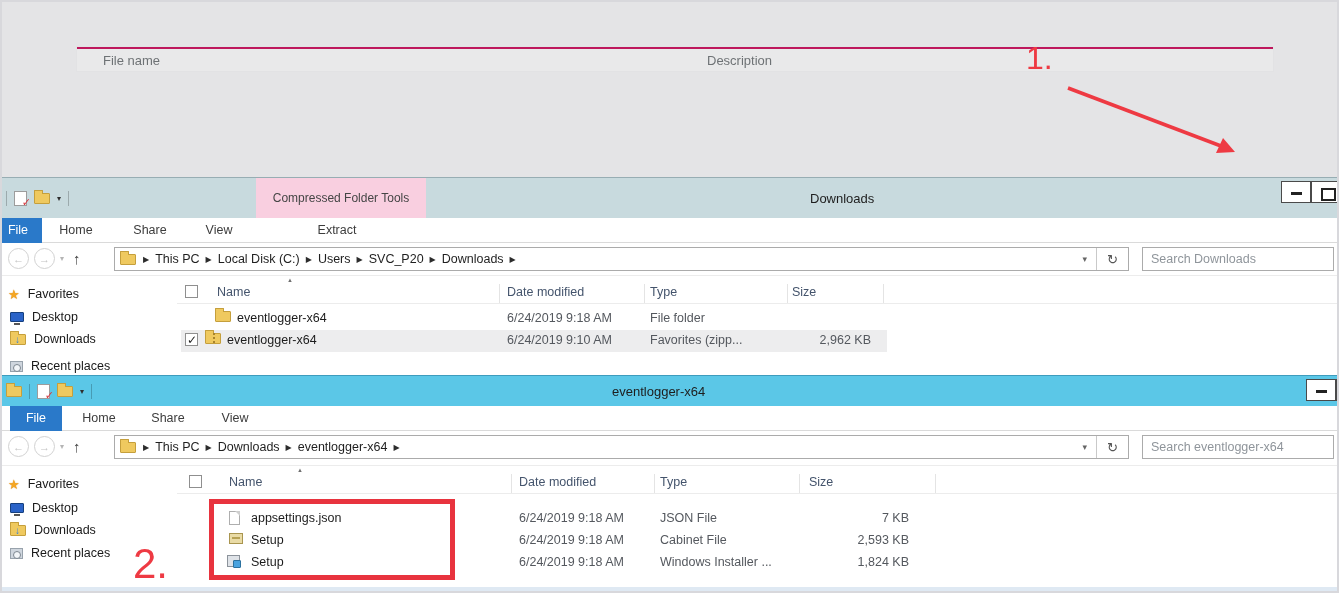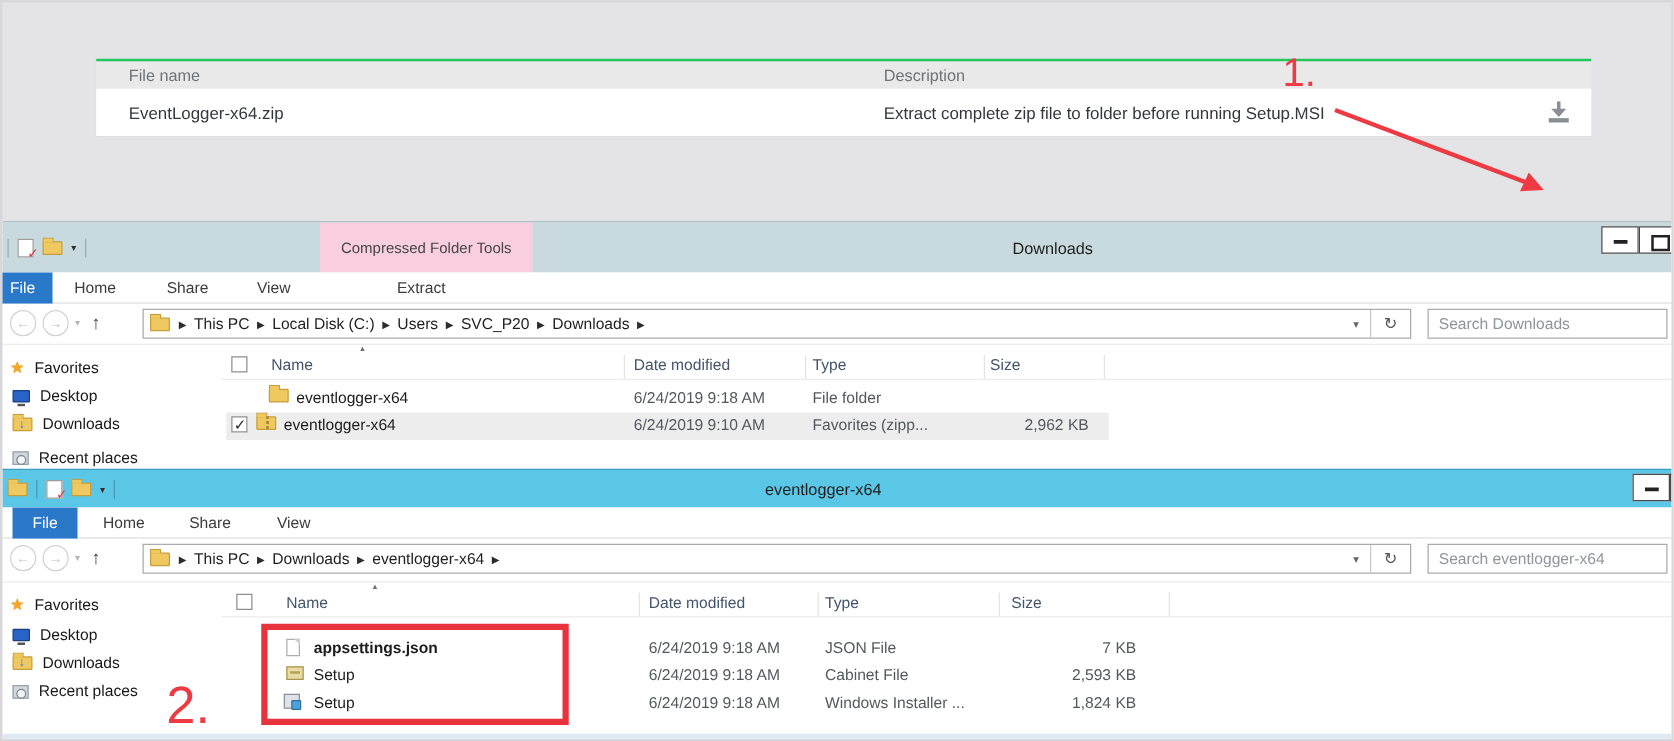--- a/index.html
+++ b/index.html
@@ -7,21 +7,21 @@
 
   .stage { position: relative; width: 1339px; height: 593px; overflow: hidden;
            background: #e4e4e6; border: 2px solid #d8d8dc; }
 
   
   .webpage { position: absolute; left: 0; top: 0; width: 100%; height: 175px; background: #e4e4e6; }
   .card { position: absolute; left: 75px; top: 45px; width: 1196px; background: #f0f0f1;
           box-shadow: 0 0 0 1px #e2e2e4; }
   .card-title { height: 63px; line-height: 66px; padding-left: 26px; font-size: 15px;
                 color: #5c5f62; letter-spacing: .6px; }
-  .thead { position: relative; height: 24px; background: #e9e9ea; border-top: 2px solid #22c55e;
+  .thead { position: relative; height: 24px; background: #e9e9ea; border-top: 2px solid #be185d;
            font-size: 13px; color: #6e7275; }
   .th-file  { position: absolute; left: 26px;  top: 4px; }
   .th-desc  { position: absolute; left: 630px; top: 4px; }
   .trow { position: relative; height: 39px; background: #fff; border-bottom: 1px solid #d4d4d8;
           font-size: 13.5px; color: #35383b; }
   .td-file { position: absolute; left: 26px;  top: 12px; }
   .td-desc { position: absolute; left: 630px; top: 12px; }
   .dl { position: absolute; right: 16px; top: 10px; width: 20px; height: 18px; cursor: pointer; }
 
   
@@ -153,31 +153,20 @@
 <body>
 
 <div class="stage">
 
   <section class="webpage">
     <div class="card">
       <div class="thead">
         <span class="th-file">File name</span>
         <span class="th-desc">Description</span>
       </div>
-      <div class="trow">
-        <span class="td-file">EventLogger-x64.zip</span>
-        <span class="td-desc">Extract complete zip file to folder before running Setup.MSI</span>
-        <span class="dl">
-          <svg width="20" height="18" viewBox="0 0 20 18">
-            <rect x="8.6" y="0" width="2.8" height="6.5" fill="#899094"></rect>
-            <polygon points="4,6 16,6 10,12.5" fill="#899094"></polygon>
-            <rect x="2" y="13.5" width="16" height="3.5" fill="#899094"></rect>
-          </svg>
-        </span>
-      </div>
     </div>
   </section>
 
   <section class="win w1">
     <div class="titlebar">
       <div class="qat">
         <span class="vline"></span>
         <span class="iqatdoc"></span>
         <span class="ifolder"></span>
         <span class="caret">▾</span>
@@ -358,21 +347,21 @@
           <span class="hcell h-date">Date modified</span>
           <span class="hcell h-type">Type</span>
           <span class="hcell h-size">Size</span>
           <span class="sep-v sep1"></span>
           <span class="sep-v sep2"></span>
           <span class="sep-v sep3"></span>
           <span class="sep-v sep4"></span>
         </div>
         <div class="lrow" style="top:42px;">
           <span class="idoc rc" style="left:52px;"></span>
-          <span class="rc" style="left:74px;font-weight:bold;">appsettings.json</span>
+          <span class="rc" style="left:74px;">appsettings.json</span>
           <span class="rc rc-dim rc-date">6/24/2019 9:18 AM</span>
           <span class="rc rc-dim rc-type">JSON File</span>
           <span class="rc rc-dim rc-size">7 KB</span>
         </div>
         <div class="lrow" style="top:64px;">
           <span class="icab rc" style="left:52px;"></span>
           <span class="rc" style="left:74px;">Setup</span>
           <span class="rc rc-dim rc-date">6/24/2019 9:18 AM</span>
           <span class="rc rc-dim rc-type">Cabinet File</span>
           <span class="rc rc-dim rc-size">2,593 KB</span>

